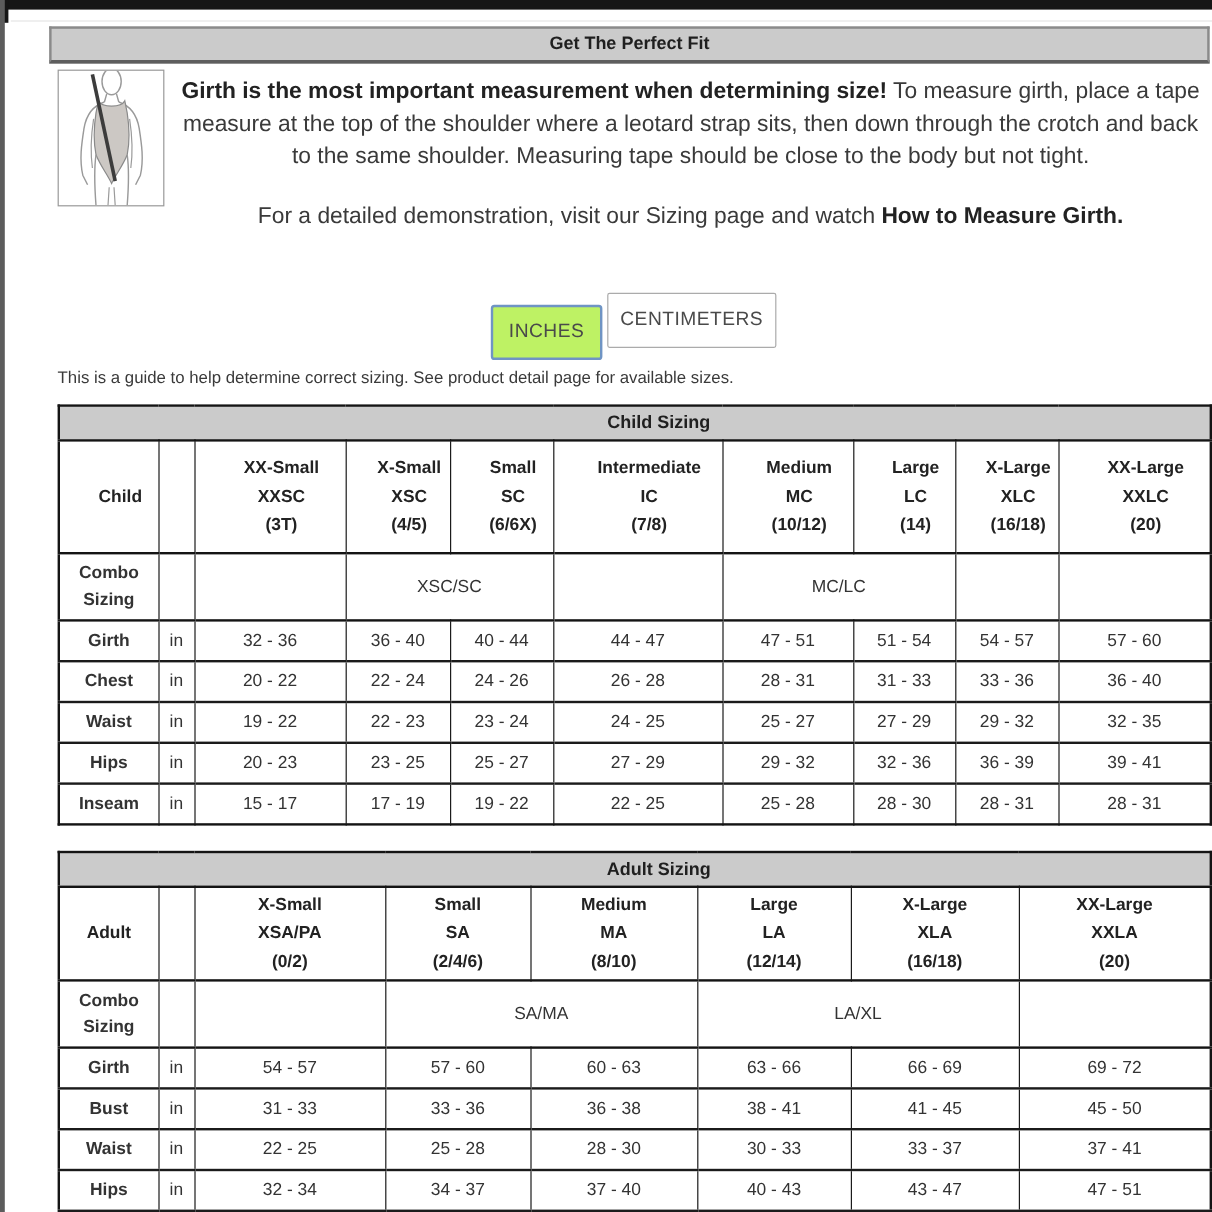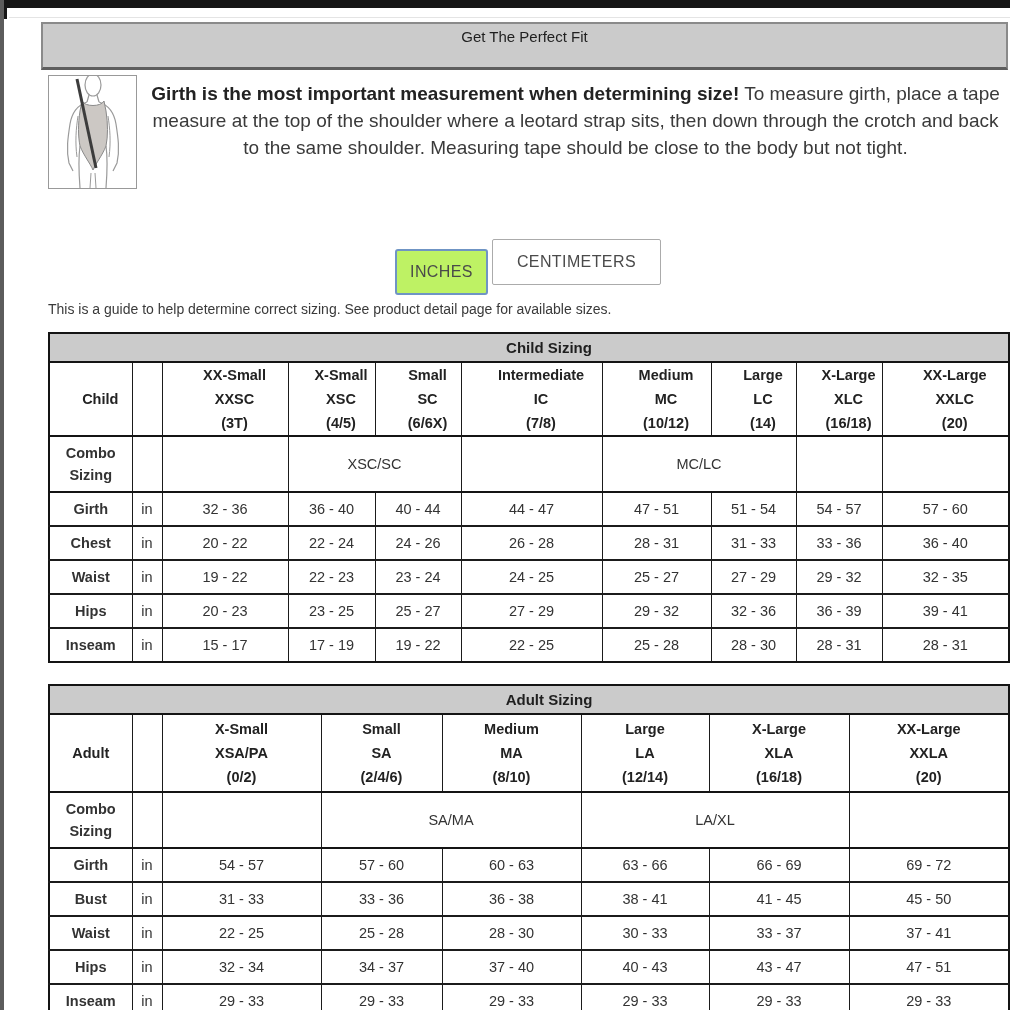--- a/index.html
+++ b/index.html
@@ -9,46 +9,46 @@
     font-family:"Liberation Sans","DejaVu Sans",sans-serif; color:#333; position:relative;
   }
   .top-bar { position:absolute; top:0; left:0; width:1010px; height:8px; background:#161616; }
   .corner-notch { position:absolute; top:0; left:0; width:7px; height:19px; background:#161616; }
   .left-bar { position:absolute; top:0; left:0; width:4px; height:1010px; background:#5c5c5c; }
   .faint-line { position:absolute; top:17px; left:9px; width:1001px; height:1px; background:#e4e4e4; }
 
   .content { position:absolute; left:48px; top:22px; width:960px; }
 
   .title-bar {
-    margin-left:-7px; width:967px; height:48px; background:#cbcbcb;
+    margin-left:-7px; width:967px; height:31px; background:#cbcbcb;
     border:2px solid #8a8a8a; border-bottom:3px solid #5e5e5e;
-    text-align:center; font-weight:normal; font-size:15px; line-height:25px; color:#1f1f1f;
+    text-align:center; font-weight:bold; font-size:15px; line-height:25px; color:#1f1f1f;
   }
 
   .intro { display:flex; margin-top:5px; }
   .figure-box { width:89px; height:114px; border:1px solid #999; flex:none; background:#fff; }
   .intro-text { flex:1; text-align:center; font-size:19px; line-height:27px; padding:5px 2px 0 8px; color:#3a3a3a; }
   .demo-line { margin-top:23px; }
   .intro-text b, .demo-line b { color:#222; }
 
   .toggle-row { text-align:center; margin-top:40px; height:48px; }
   .unit-btn {
     font-family:"Liberation Sans","DejaVu Sans",sans-serif; font-size:16px; color:#4a4a4a;
     letter-spacing:0.4px; background:#fff; border:1px solid #ababab; border-radius:2px;
-    padding:13px 24px; margin:0 2px; cursor:pointer; vertical-align:middle;
+    padding:13px 10px; margin:0 2px; cursor:pointer; vertical-align:middle;
   }
   .unit-btn.selected { background:#bef264; border:2px solid #6f94c4; border-radius:3px; padding:12px 13px;margin-top:20px; }
 
   .note { text-align:left; font-size:14px; margin-top:24px; color:#3a3a3a; }
 
   table.sizing { border-collapse:collapse; width:960px; table-layout:fixed; border:2px solid #141414; }
   table.sizing td { border:1px solid #1b1b1b; text-align:center; padding:0; overflow:hidden; font-size:14.5px; color:#333; }
   tr.caption-row td { background:#cbcbcb; font-weight:bold; font-size:15px; height:29px; color:#1f1f1f; border-bottom:2px solid #141414;padding-left:40px; }
   tr.header-row td { font-weight:bold; color:#222; }
-  table[data-table="0"] tr.header-row td { height:74px;padding-left:19px; }
+  table[data-table="0"] tr.header-row td { height:94px;padding-left:19px; }
   table[data-table="1"] tr.header-row td { height:78px; }
   .col-name, .col-code, .col-range { line-height:24px; }
   tr.combo-row td { height:56px; border-top:2px solid #141414; border-bottom:2px solid #141414; line-height:22px; }
   tr.data-row td { height:34px; border-top-width:2px; }
   td.row-label { font-weight:bold; color:#222; }
   td.thick-left { border-left:3px solid #141414; }
   .child-table { margin-top:15px; }
   .adult-table { margin-top:21px; }
 </style>
 </head>
@@ -74,20 +74,21 @@
         <path d="M59,40 C61,53 62,66 60,81" fill="none" stroke="#9a9a9a" stroke-width="1"></path>
         <path d="M33,25 L31,35 C29,48 29,60 31,70 C35,80 41,87 44,94 C47,87 53,80 57,70 C59,60 59,48 57,35 L55,25 C52,31 36,31 33,25 Z" fill="#ccc8c4" stroke="#8a8a8a" stroke-width="1"></path>
         <path d="M31,70 C29,84 30,99 31,112" fill="none" stroke="#9a9a9a" stroke-width="1.2"></path>
         <path d="M57,70 C59,84 58,99 57,112" fill="none" stroke="#9a9a9a" stroke-width="1.2"></path>
         <path d="M42,97 L41,112 M46,97 L47,112" fill="none" stroke="#9a9a9a" stroke-width="1"></path>
         <line x1="28" y1="3" x2="47" y2="92" stroke="#3c3c3c" stroke-width="3"></line>
       </svg>
     </div>
     <div class="intro-text">
       <div><b>Girth is the most important measurement when determining size!</b><span> To measure girth, place a tape measure at the top of the shoulder where a leotard strap sits, then down through the crotch and back to the same shoulder. Measuring tape should be close to the body but not tight.</span></div>
+      <div class="demo-line"><span>For a detailed demonstration, visit our </span><span>Sizing</span><span> page and watch </span><b>How to Measure Girth.</b></div>
     </div>
   </div>
 
   <div class="toggle-row"><button class="unit-btn selected">INCHES</button><button class="unit-btn">CENTIMETERS</button></div>
 
   <div class="note">This is a guide to help determine correct sizing. See product detail page for available sizes.</div>
 
   <table class="sizing child-table" data-table="0">
       <colgroup>
         <col style="width: 83px;">

